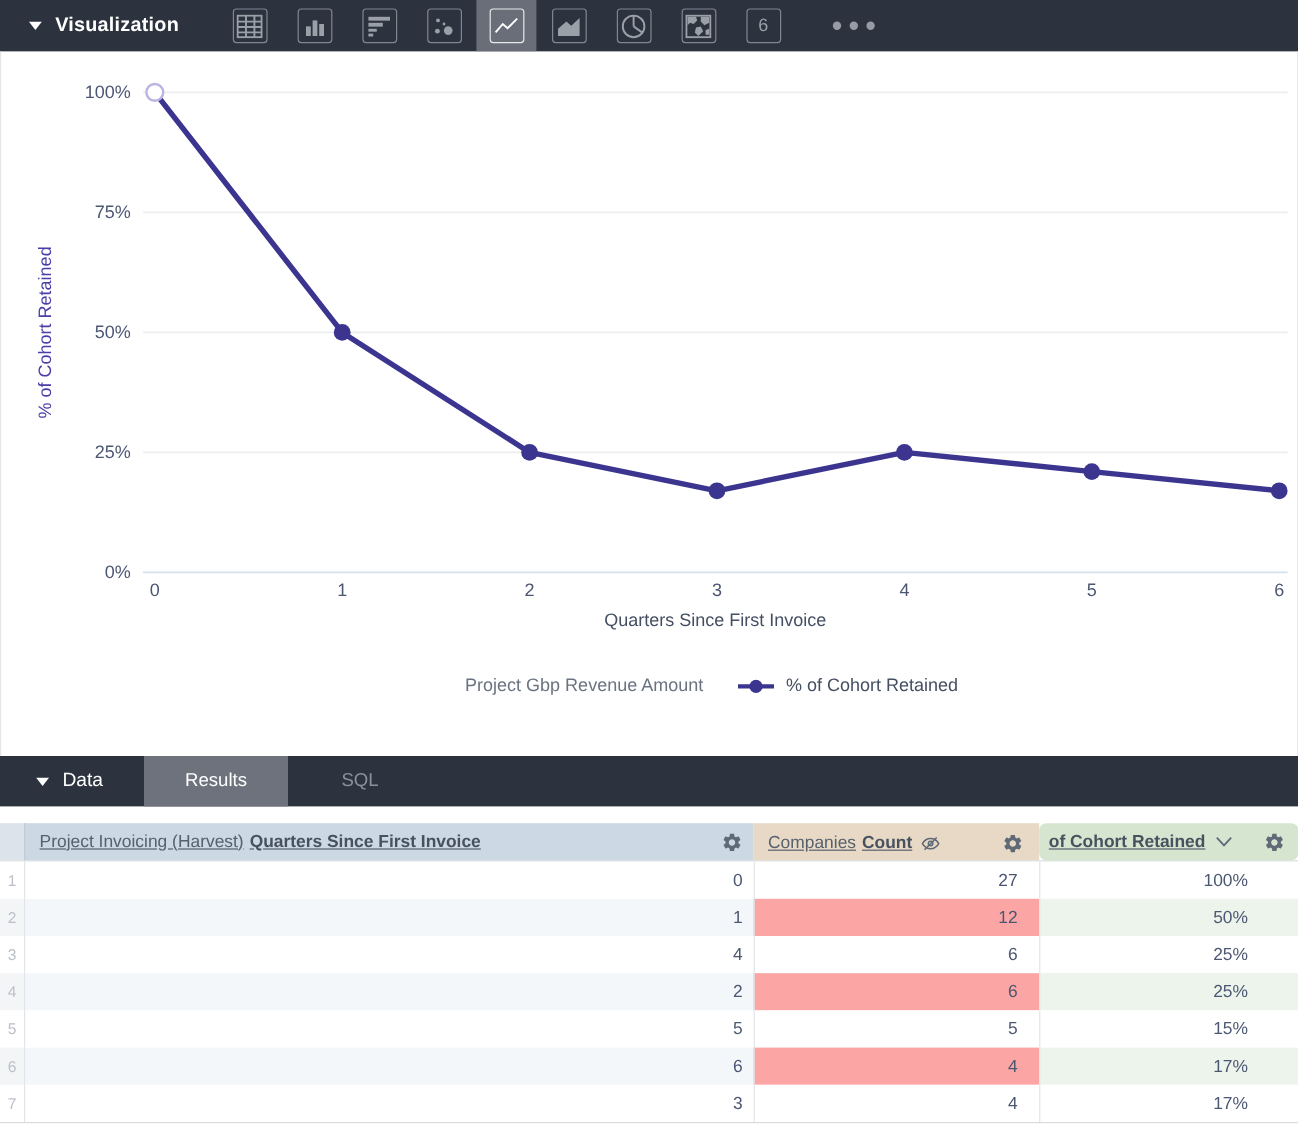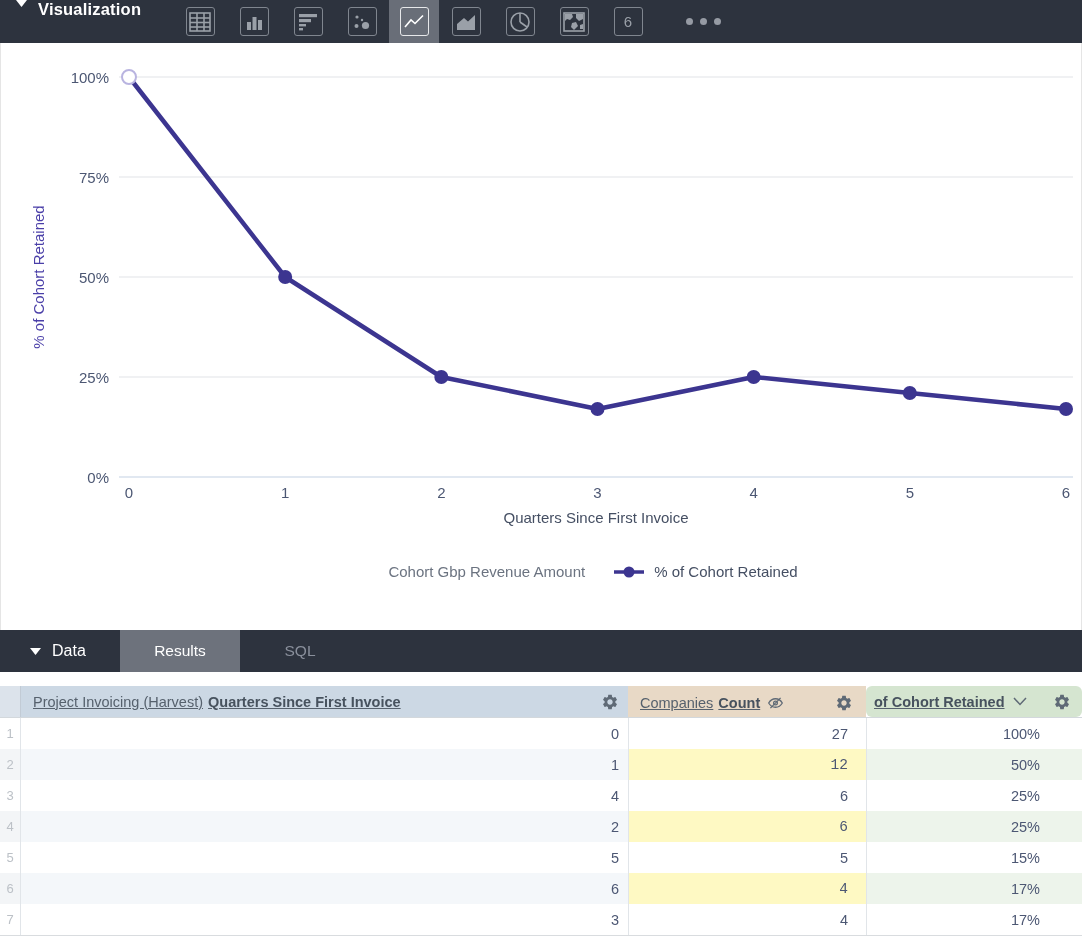--- a/index.html
+++ b/index.html
@@ -3,21 +3,21 @@
 <meta charset="utf-8">
 <style>
   html,body{margin:0;padding:0;}
   body{
     width:1082px;height:944px;position:relative;overflow:hidden;
     background:#ffffff;font-family:"Liberation Sans",sans-serif;
     -webkit-font-smoothing:antialiased;
   }
   
   .topbar{position:absolute;left:0;top:0;width:1082px;height:43px;background:#2d333e;display:flex;align-items:stretch;}
-  .tb-title{display:flex;gap:11px;padding-left:16px;width:157px;}
+  .tb-title{display:flex;align-items:center;gap:11px;padding-left:24px;width:157px;}
   .tb-title .caret{width:11px;height:7px;}
   .tb-title span{color:#ffffff;font-weight:700;font-size:16.5px;letter-spacing:.2px;}
   .tb-icons{display:flex;align-items:stretch;}
   .tile-wrap{width:54px;display:flex;align-items:center;justify-content:center;cursor:pointer;}
   .tile-wrap.selected{background:#696e78;width:50px;}
   .tile{width:29px;height:29px;box-sizing:border-box;border:1.5px solid #80868f;border-radius:3px;
         display:flex;align-items:center;justify-content:center;}
   .tile-wrap.selected .tile{border-color:#e7e8ea;}
   .tile svg{display:block;}
   .glyph{stroke:#9aa0a8;fill:none;stroke-width:1.6;}
@@ -64,21 +64,21 @@
   .eye-ml{margin-left:7px;}
   .chev-ml{margin-left:8px;}
   .tr{display:grid;grid-template-columns:20px 608px 238px 216px;height:31px;font-size:14.5px;color:#4c5773;}
   .td{display:flex;align-items:center;justify-content:flex-end;box-sizing:border-box;border-left:1px solid #e1e5e9;background:#fff;}
   .td.num{justify-content:center;color:#bcc1c7;font-size:13px;border-left:none;}
   .td.q{padding-right:9px;}
   .td.comp{padding-right:18px;}
   .td.ret{padding-right:42px;}
   .tr.stripe .num{background:#f3f5f7;}
   .tr.stripe .q{background:#f4f7fa;}
-  .tr.stripe .comp{background:#fef9c3;font-family:Liberation Mono, monospace;}
+  .tr.stripe .comp{background:#fca5a5;}
   .tr.stripe .ret{background:#edf4eb;}
   .t-body{border-bottom:1px solid #d9dcdf;}
 </style>
 </head>
 <body>
 
 <div class="topbar">
   <div class="tb-title">
     <svg class="caret" viewBox="0 0 11 7">
         <polygon points="0,0 11,0 5.5,7" fill="#ffffff"></polygon>
@@ -203,21 +203,21 @@
       <div class="x-tick" style="left: 440.333px;">2</div>
       <div class="x-tick" style="left: 596.5px;">3</div>
       <div class="x-tick" style="left: 752.667px;">4</div>
       <div class="x-tick" style="left: 908.833px;">5</div>
       <div class="x-tick" style="left: 1065px;">6</div>
     </div>
   <div class="y-axis-label">% of Cohort Retained</div>
   <div class="x-axis-label">Quarters Since First Invoice</div>
   <div class="legend">
     <div class="legend-item">
-      <span class="lab-muted">Cohort Gbp Revenue Amount</span>
+      <span class="lab-muted">Project Gbp Revenue Amount</span>
     </div>
     <div class="legend-item">
       <svg width="32" height="12" viewBox="0 0 32 12">
           <line x1="1" y1="6" x2="31" y2="6" stroke="#3c3590" stroke-width="3.5"></line>
           <circle cx="16" cy="6" r="5.5" fill="#3c3590"></circle>
         </svg>
       <span class="lab-dark">% of Cohort Retained</span>
     </div>
   </div>
 </div>

